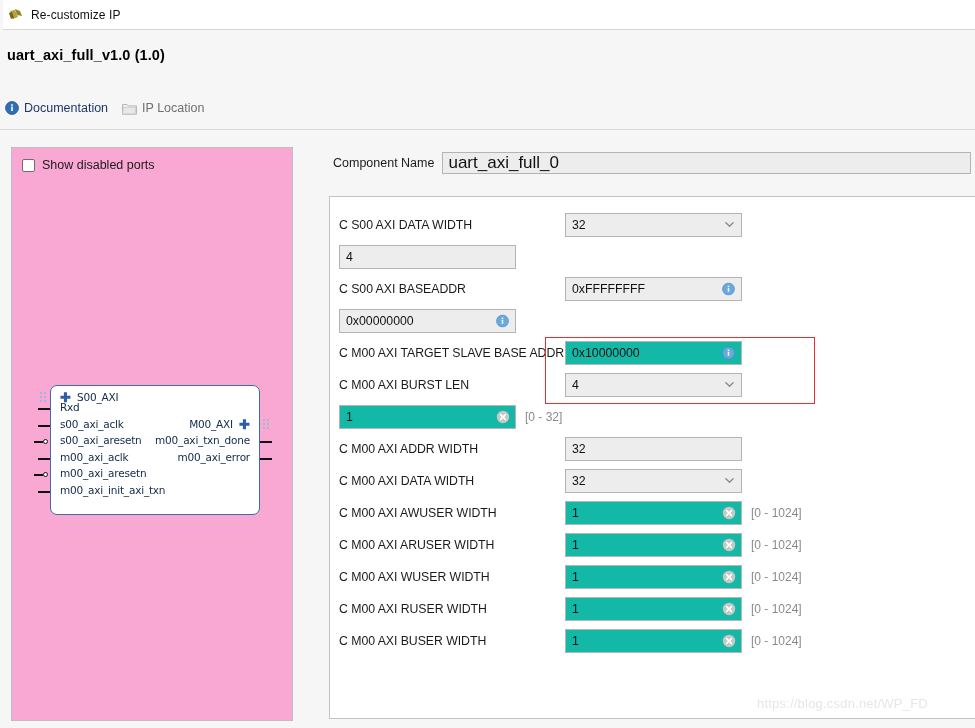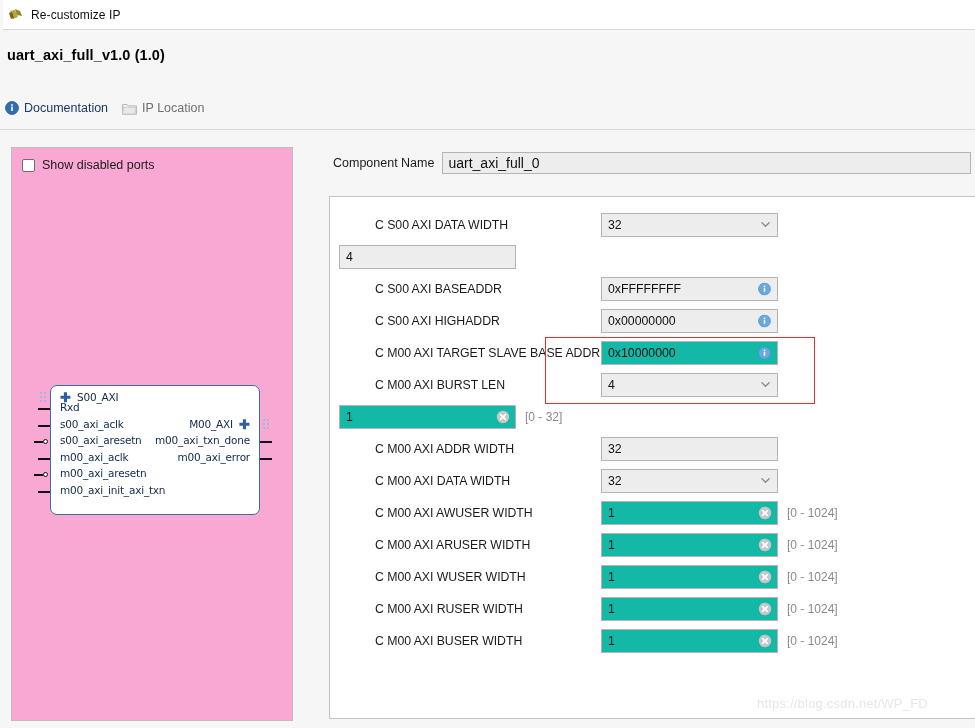--- a/index.html
+++ b/index.html
@@ -96,38 +96,37 @@
   .busdot i {
     position: absolute; width: 2px; height: 2px; background: #9db8d8; display:block;
   }
 
   
   .comp-row { position: absolute; left: 333px; top: 152px; display:flex; align-items:center; }
   .comp-label { font-size: 12.5px; color: #1a1a1a; margin-right: 8px; }
   .comp-input {
     width: 529px; height: 22px;
     background: #ededed; border: 1px solid #b4b4b4;
-    font-size: 14px; color: #111;
+    font-size: 17px; color: #111;
     padding: 0 5px; line-height: 20px;
   }
 
   .content-panel {
     position: absolute; left: 329px; top: 196px;
     width: 647px; height: 523px;
     background: #ffffff;
     border: 1px solid #c3c3c3;
     border-right: none;
   }
 
   .field-list { position: absolute; left: 9px; top: 12px; }
   .field-row { position: relative; height: 32px; display: flex; align-items: center; }
   .f-label {
     width: 226px; font-size: 12.3px; color: #1a1a1a; white-space: nowrap;
     letter-spacing: -0.05px;
-    margin-left: 36px;
   }
   .f-ctrl { position: relative; width: 177px; height: 24px; }
   .ctrl-box {
     position: absolute; inset: 0;
     border: 1px solid #b4b4b4;
     display: flex; align-items: center;
     padding-left: 6px;
     font-size: 12.3px; color: #111;
   }
   .ctrl-plain { background: #ededed; }
@@ -302,21 +301,20 @@
             </div>
             <span class="i-ico"><svg width="13" height="13" viewBox="0 0 14 14">
                 <circle cx="7" cy="7" r="6.4" fill="#6aa8e0"></circle>
                 <circle cx="7" cy="7" r="6.4" fill="none" stroke="#4f90cf" stroke-width="0.8"></circle>
                 <rect x="6.2" y="5.8" width="1.6" height="4.2" fill="#ffffff"></rect>
                 <rect x="6.2" y="3.4" width="1.6" height="1.6" fill="#ffffff"></rect>
               </svg></span>
           </div>
         </div>
         <div class="field-row">
-          <div class="f-label">C S00 AXI HIGHADDR</div>
           <div class="f-ctrl">
             <div class="ctrl-box ctrl-plain">
               <span>0x00000000</span>
             </div>
             <span class="i-ico"><svg width="13" height="13" viewBox="0 0 14 14">
                 <circle cx="7" cy="7" r="6.4" fill="#6aa8e0"></circle>
                 <circle cx="7" cy="7" r="6.4" fill="none" stroke="#4f90cf" stroke-width="0.8"></circle>
                 <rect x="6.2" y="5.8" width="1.6" height="4.2" fill="#ffffff"></rect>
                 <rect x="6.2" y="3.4" width="1.6" height="1.6" fill="#ffffff"></rect>
               </svg></span>

